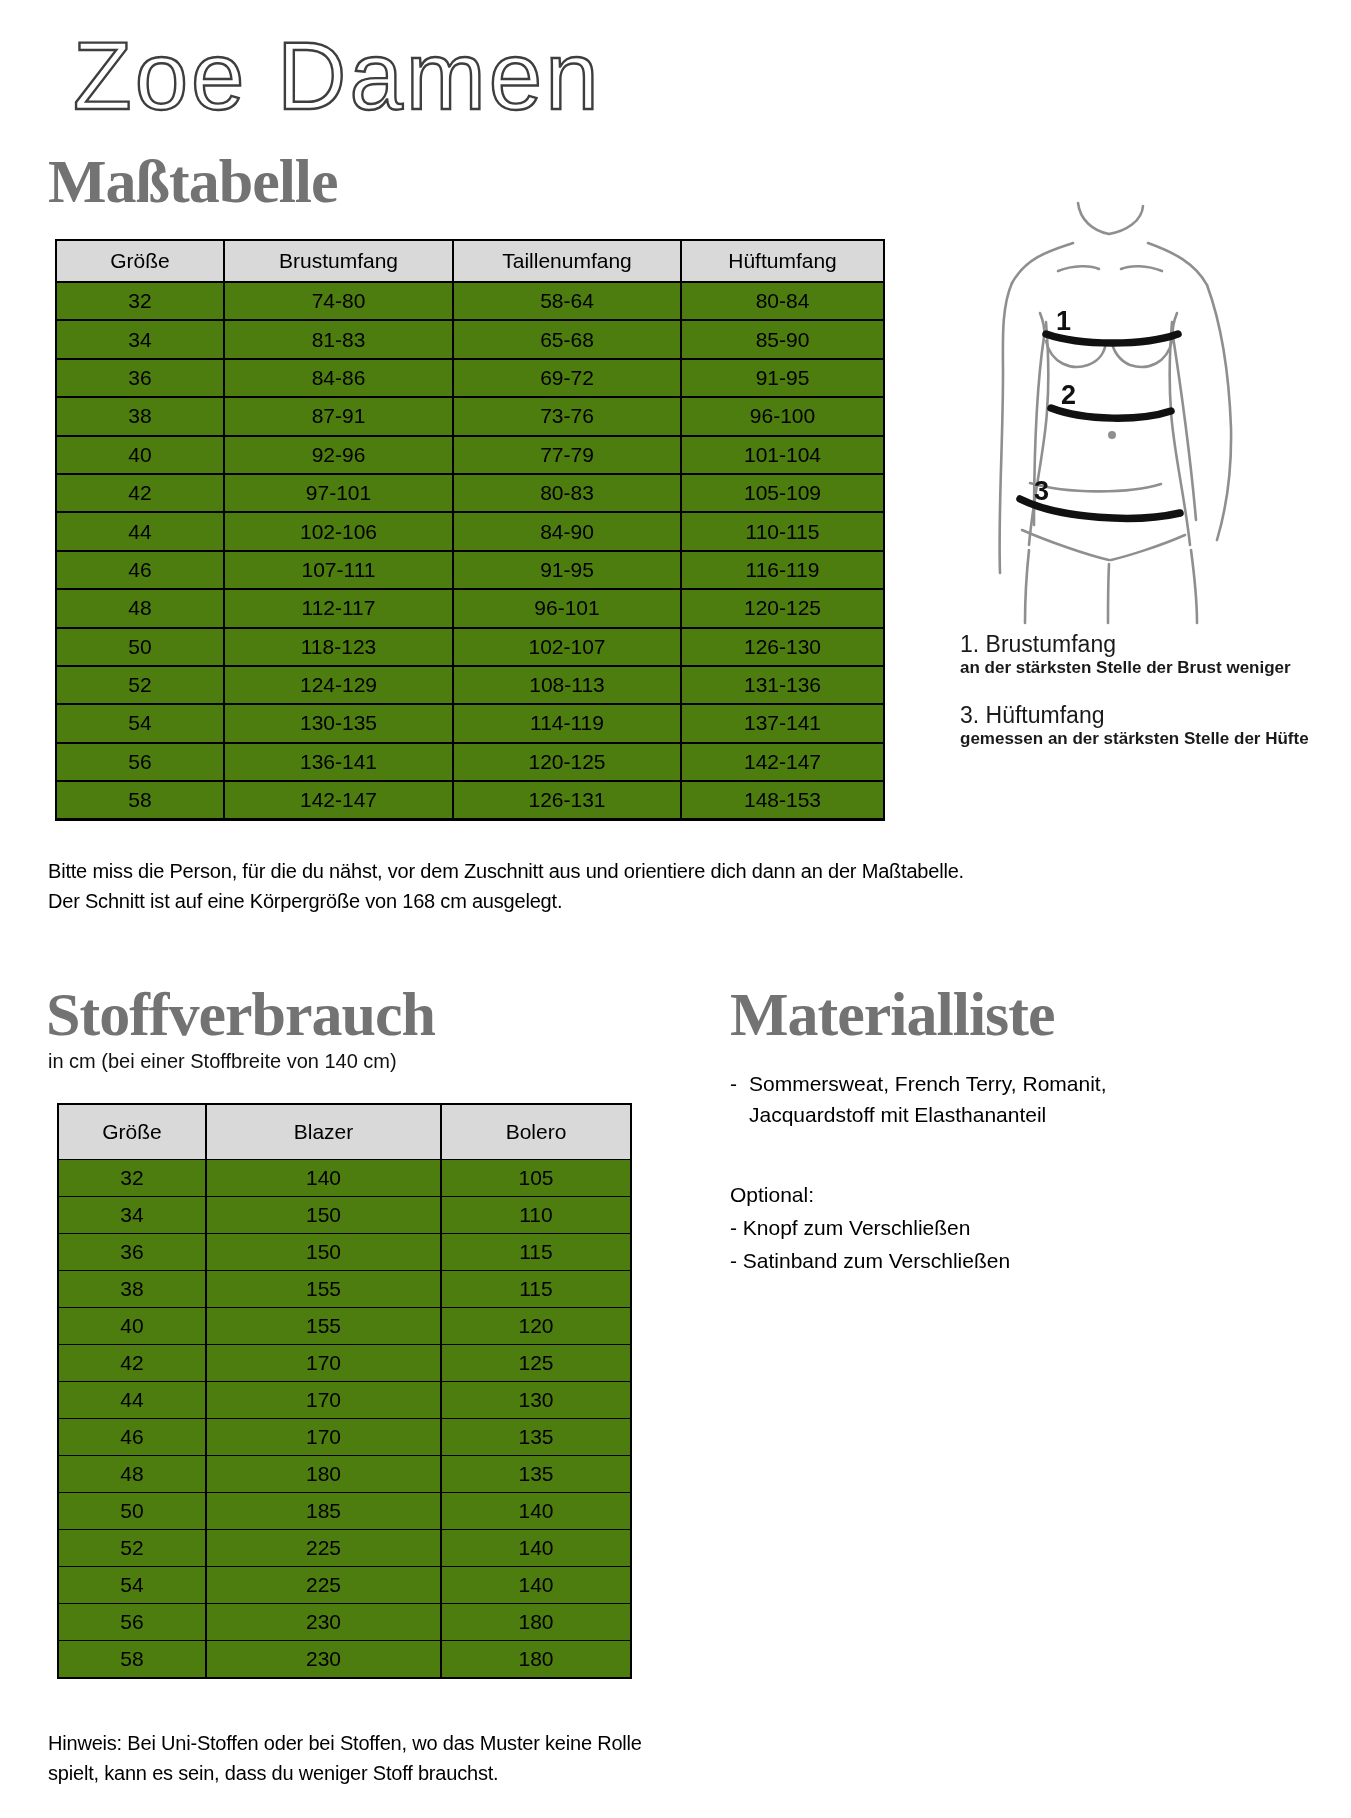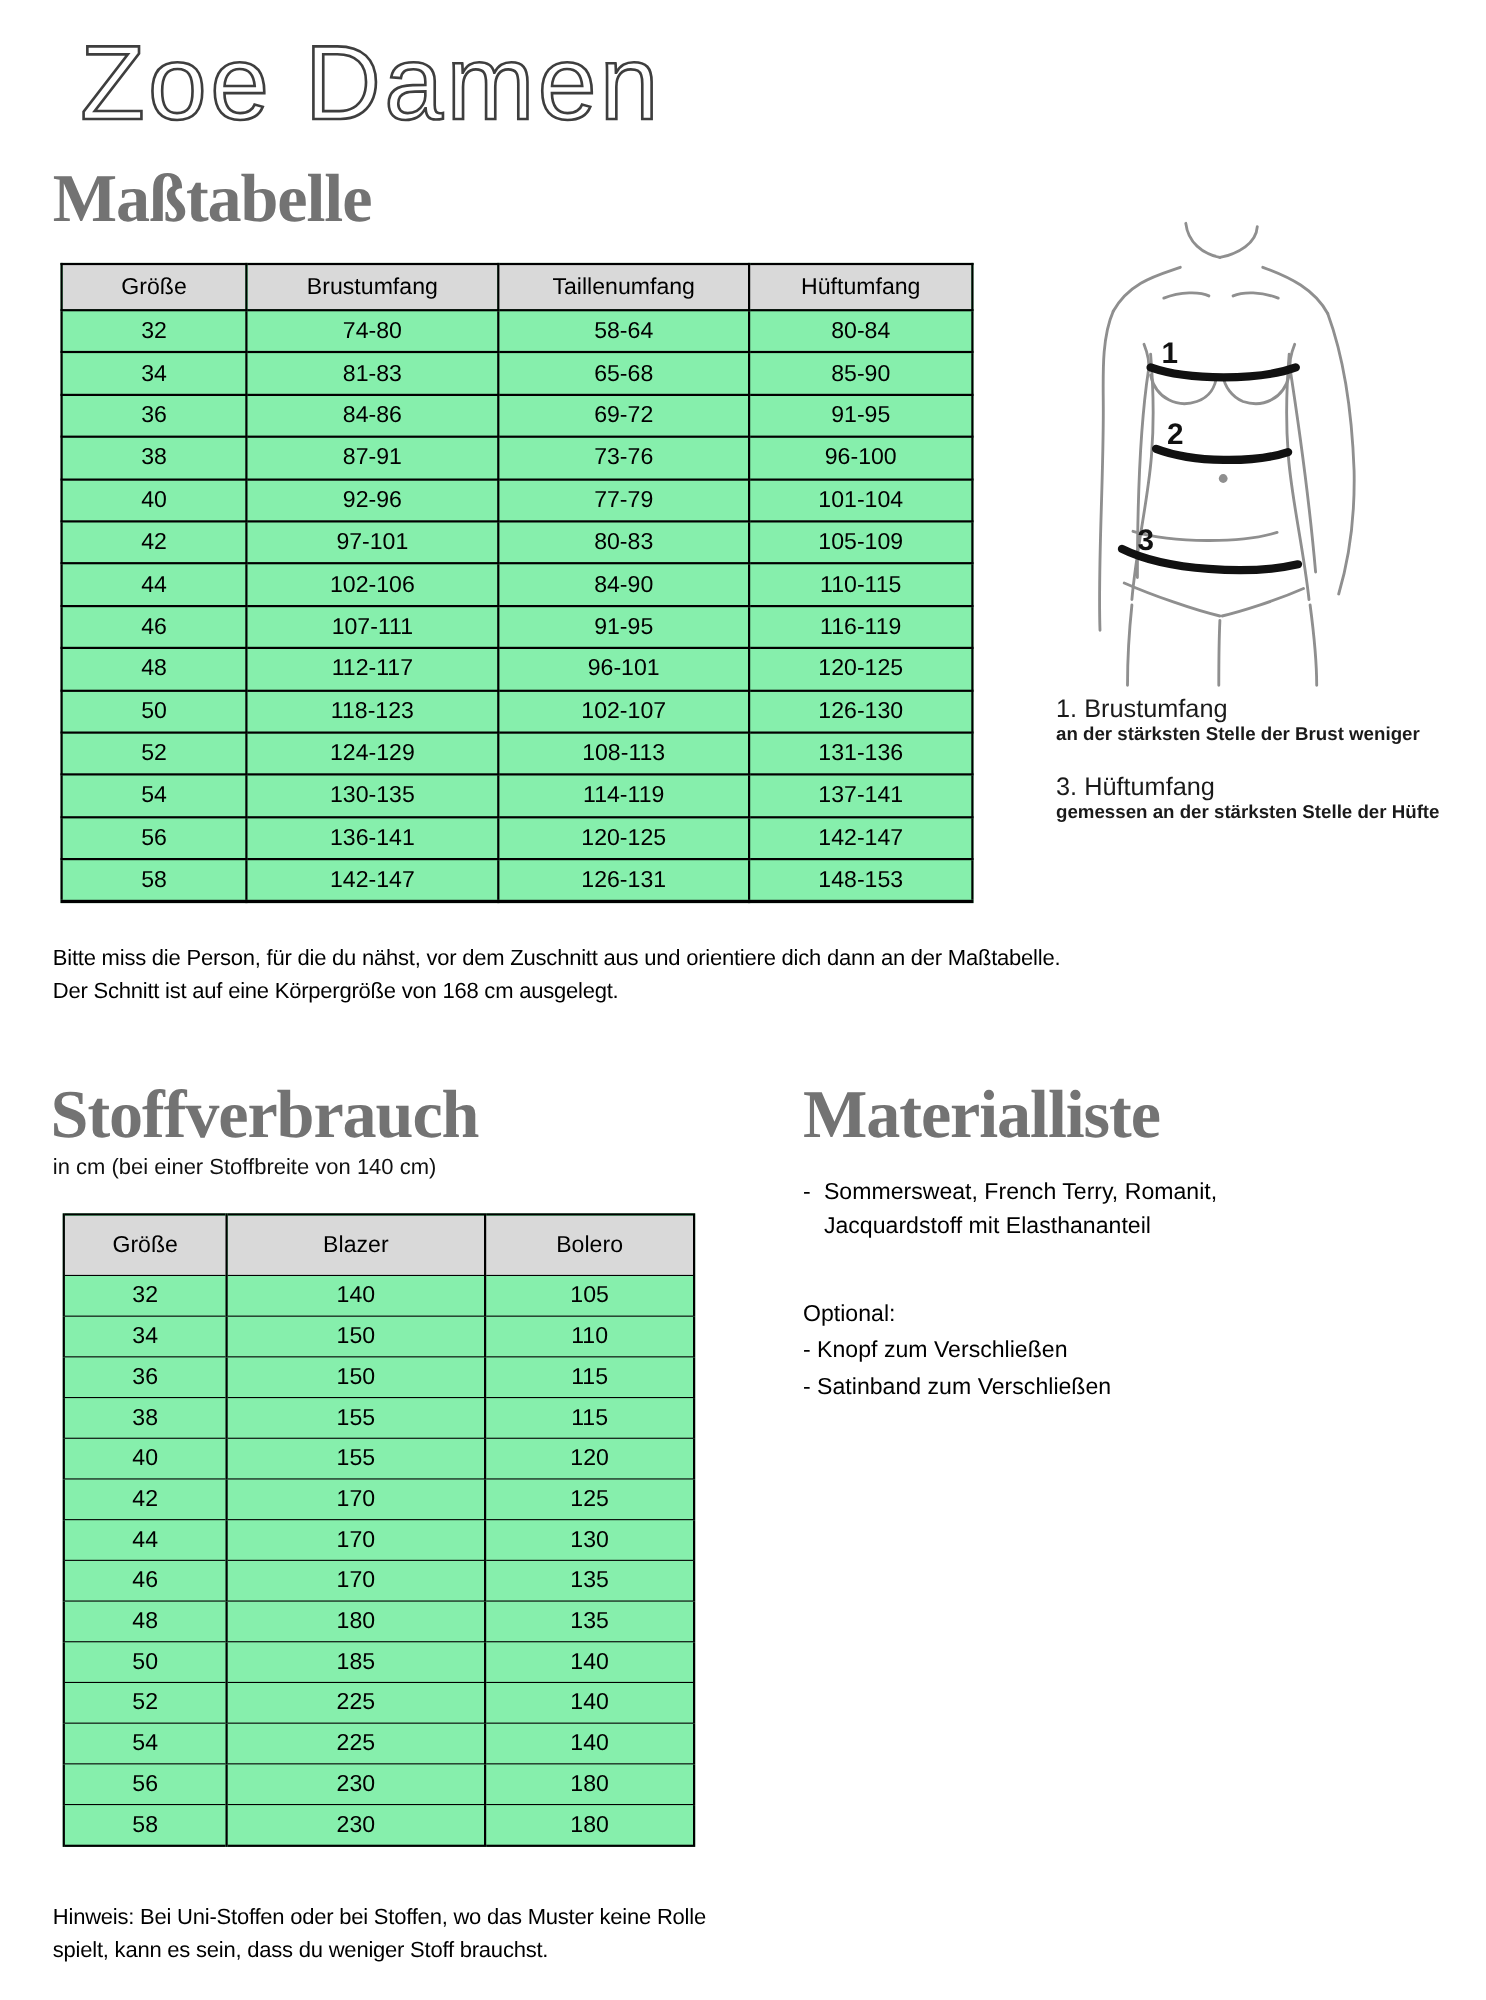--- a/index.html
+++ b/index.html
@@ -20,21 +20,21 @@
     position:absolute;
     font-family:"Liberation Serif",serif;font-weight:700;
     font-size:62px;line-height:62px;letter-spacing:-1px;
     color:#737373;white-space:nowrap;
   }
   .h-mass{left:48px;top:150px;}
   .h-stoff{left:46px;top:983px;}
   .h-material{left:730px;top:983px;}
   .stoff-subtitle{position:absolute;left:48px;top:1050px;font-size:20px;color:#111;}
   
-  table{border-collapse:collapse;table-layout:fixed;position:absolute;background:#86efac;}
+  table{border-collapse:collapse;table-layout:fixed;position:absolute;background:#4d7c0f;}
   th,td{text-align:center;vertical-align:middle;padding:0;font-weight:400;color:#000;overflow:hidden;}
   th{background:#d9d9d9;}
   #masstable{left:55px;top:239px;width:828px;font-size:21px;border-bottom:3px solid #000;}
   #masstable th,#masstable td{border:2px solid #000;}
   #masstable th{height:40px;}
   #masstable td{height:36.4px;}
   #masstable col.c1{width:168px}#masstable col.c2{width:229px}
   #masstable col.c3{width:228px}#masstable col.c4{width:203px}
   #stofftable{left:57px;top:1103px;width:573px;font-size:21px;border:2px solid #000;}
   #stofftable th,#stofftable td{border-left:2px solid #000;border-right:2px solid #000;

